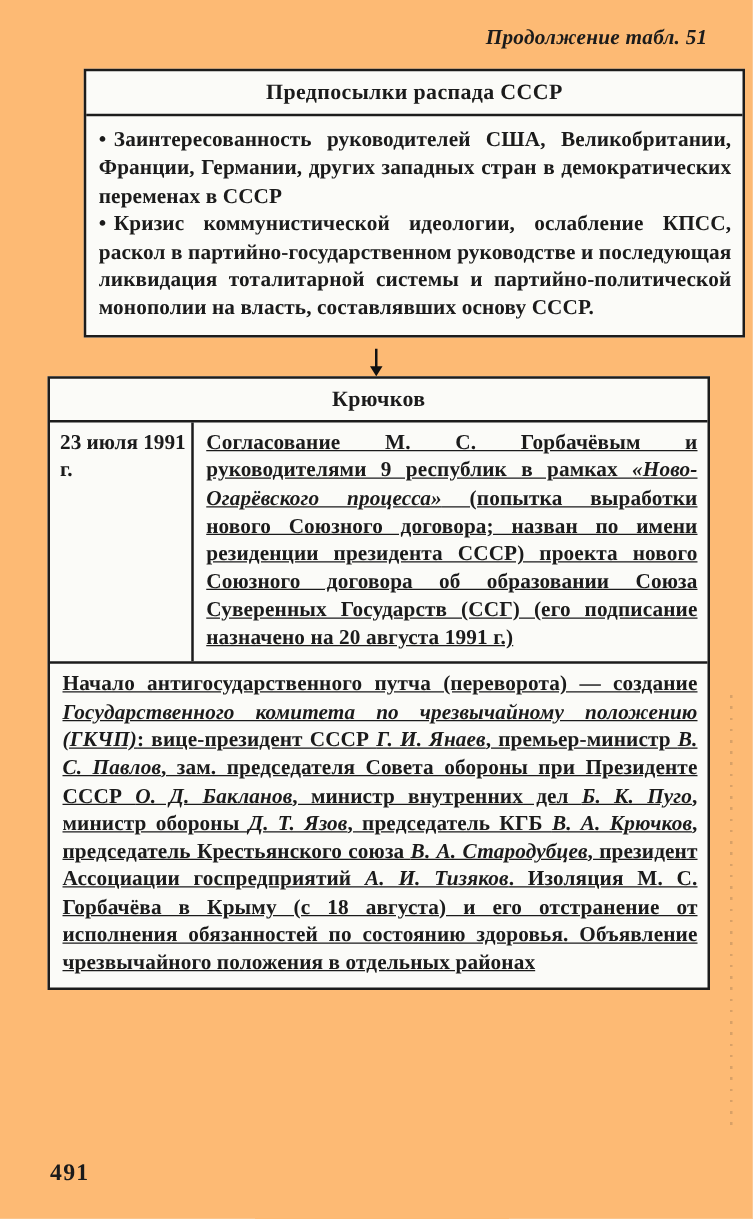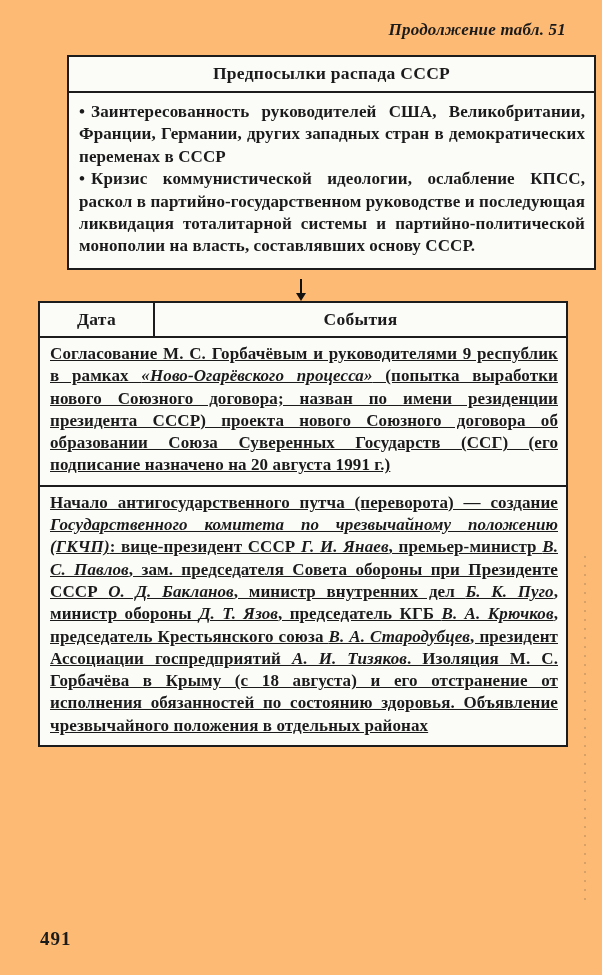--- a/index.html
+++ b/index.html
@@ -101,25 +101,25 @@
     <div class="premises-body">
       <p class="bullet-p"><span class="bullet-marker">•</span><span><span>Заинтересованность руководителей США, Великобритании, Франции, Германии, других западных стран в демократических переменах в СССР</span></span></p>
       <p class="bullet-p"><span class="bullet-marker">•</span><span><span>Кризис коммунистической идеологии, ослабление КПСС, раскол в партийно-государственном руководстве и последующая ликвидация тоталитарной системы и партийно-политической монополии на власть, составлявших основу СССР.</span></span></p>
     </div>
   </div>
 
   <div class="flow-arrow"></div>
 
   <div class="events-table">
     <div class="trow thead">
-      <div class="cell-date">Дата</div>
-      <div class="cell-events">События</div>
+      <div class="cell-events">Крючков</div>
     </div>
 
     <div class="trow row-1">
+      <div class="cell-date body-date">23 июля 1991 г.</div>
       <div class="cell-events body-events"><span>Согласование М. С. Горбачёвым и руководителями 9 республик в рамках </span><span class="it">«Ново-Огарёвского процесса»</span><span> (попытка выработки нового Союзного договора; назван по имени резиденции президента СССР) проекта нового Союзного договора об образовании Союза Суверенных Государств (ССГ) (его подписание назначено на 20 августа 1991 г.)</span></div>
     </div>
 
     <div class="trow">
       <div class="cell-events body-events"><span>Начало антигосударственного путча (переворота) — создание </span><span class="it">Государственного комитета по чрезвычайному положению (ГКЧП)</span><span>: вице-президент СССР </span><span class="it">Г. И. Янаев</span><span>, премьер-министр </span><span class="it">В. С. Павлов</span><span>, зам. председателя Совета обороны при Президенте СССР </span><span class="it">О. Д. Бакланов</span><span>, министр внутренних дел </span><span class="it">Б. К. Пуго</span><span>, министр обороны </span><span class="it">Д. Т. Язов</span><span>, председатель КГБ </span><span class="it">В. А. Крючков</span><span>, председатель Крестьянского союза </span><span class="it">В. А. Стародубцев</span><span>, президент Ассоциации госпредприятий </span><span class="it">А. И. Тизяков</span><span>. Изоляция М. С. Горбачёва в Крыму (с 18 августа) и его отстранение от исполнения обязанностей по состоянию здоровья. Объявление чрезвычайного положения в отдельных районах</span></div>
     </div>
   </div>
 
   <div class="scan-artifact"></div>
 

